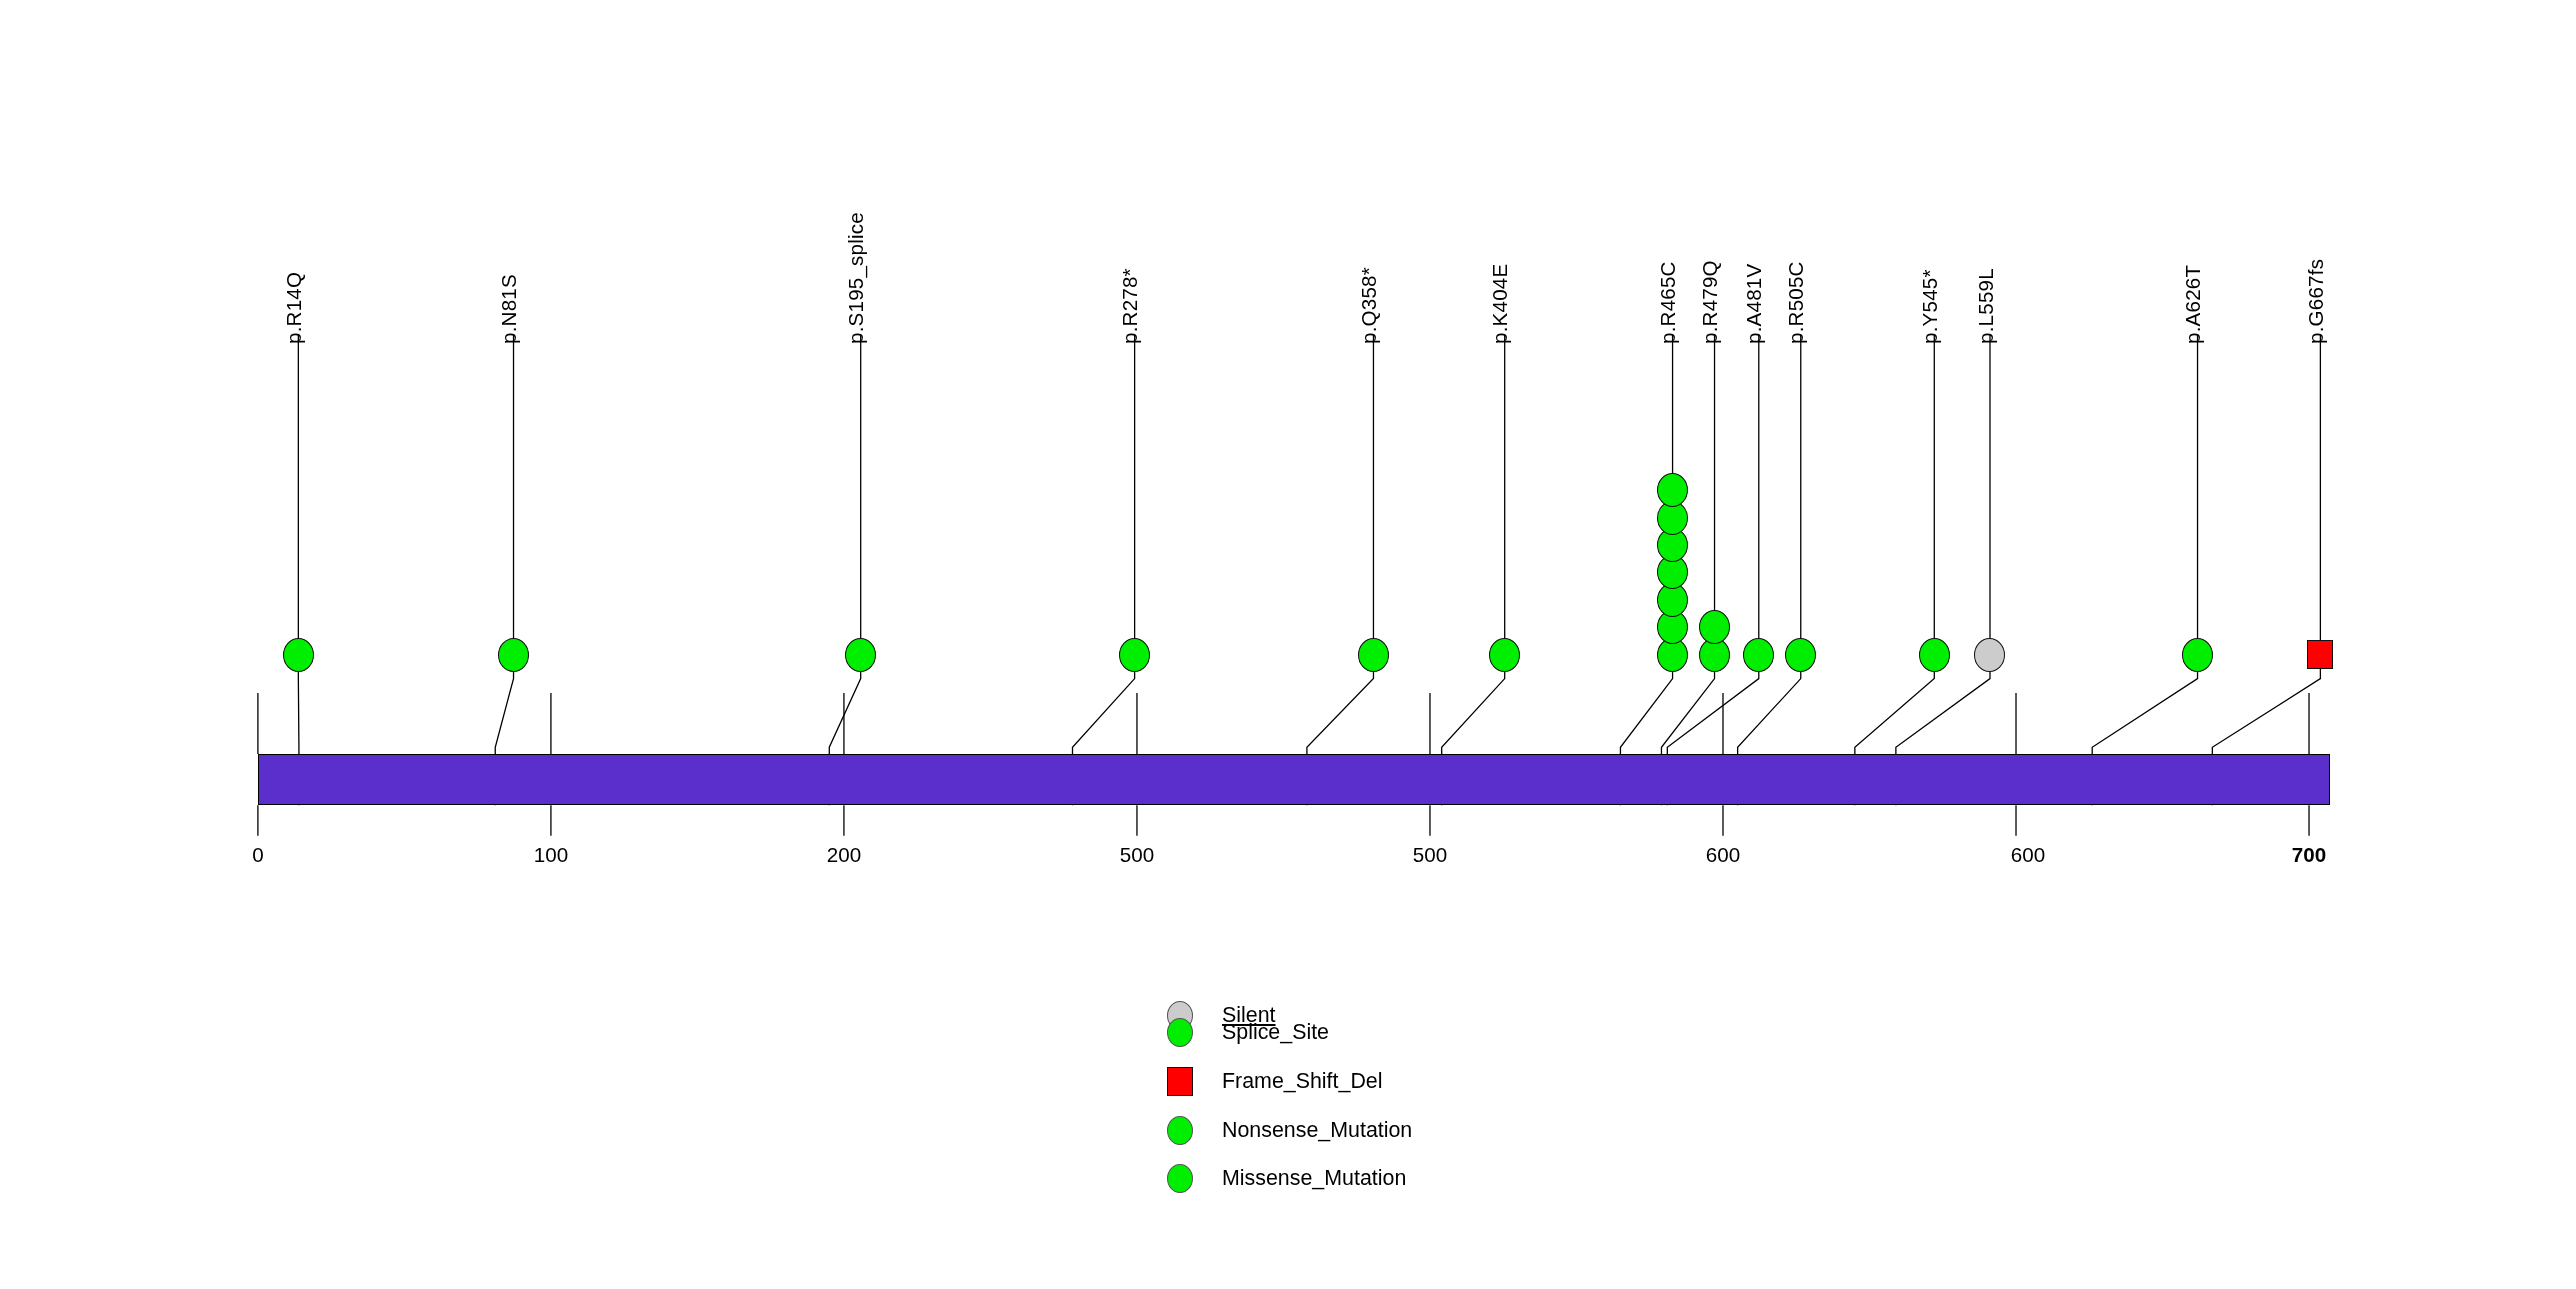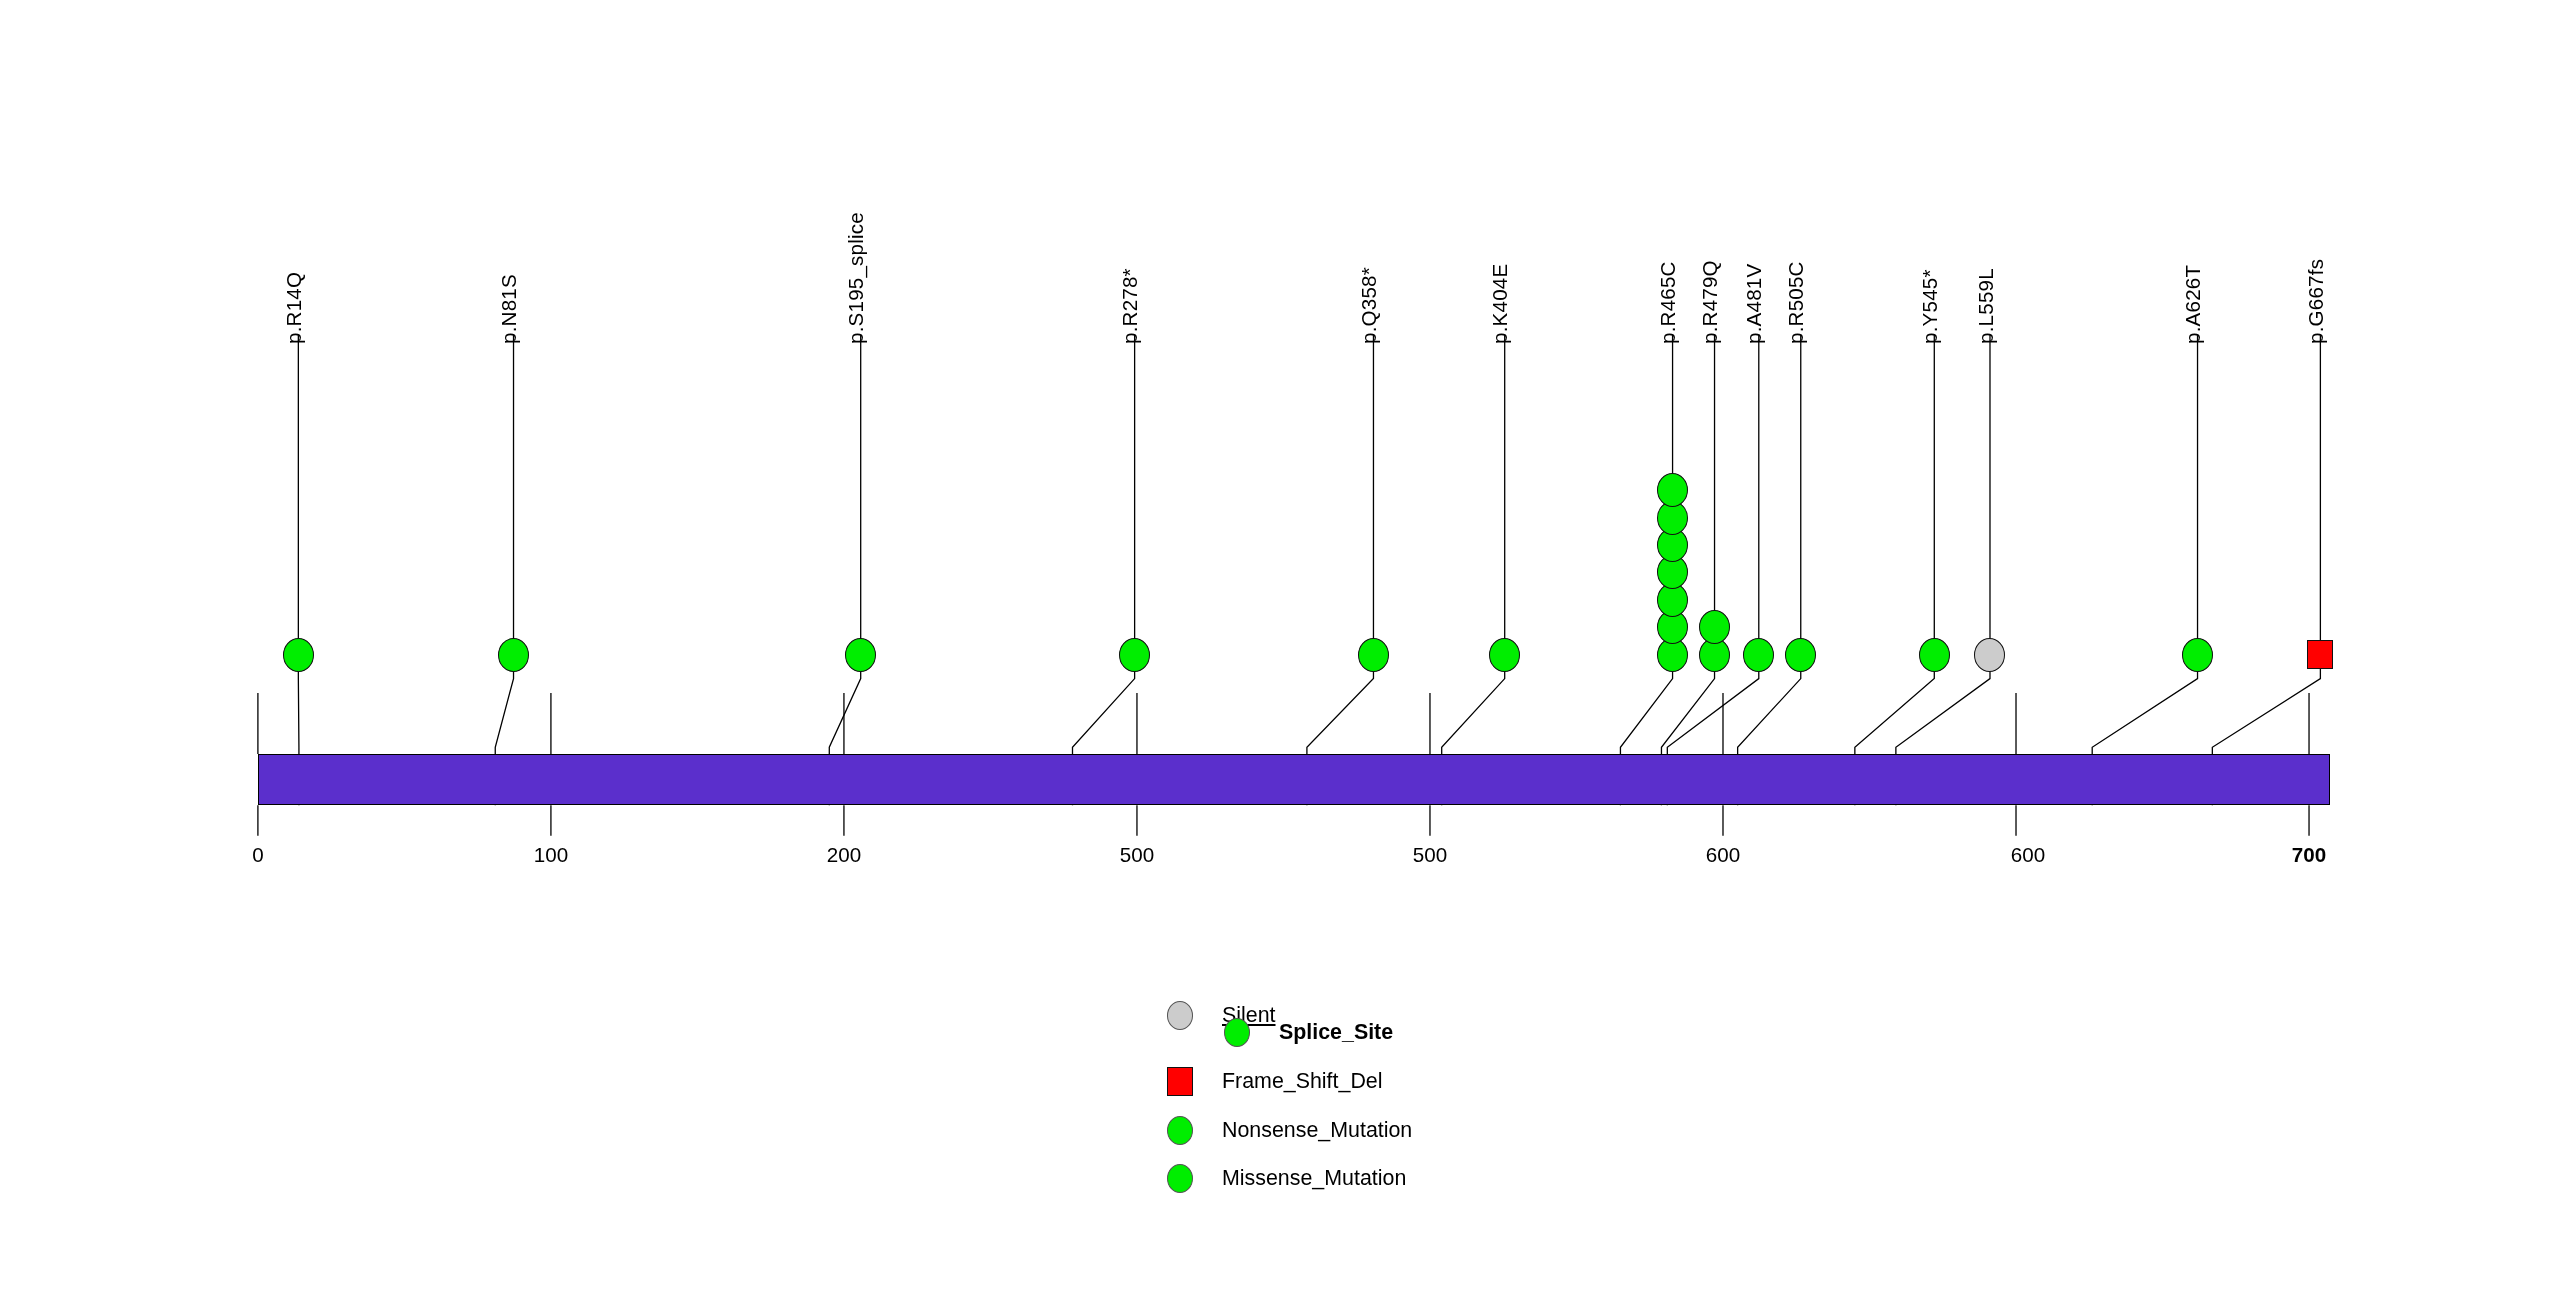--- a/index.html
+++ b/index.html
@@ -140,21 +140,21 @@
       <div class="tick-lbl" style="left: 1723px; top: 843px;">600</div>
       <div class="tick-lbl" style="left: 2016px; top: 843px; margin-left: 12px;">600</div>
       <div class="tick-lbl" style="left: 2309px; top: 843px; font-weight: bold;">700</div>
     </div>
 
   <div id="legend-layer">
       <div class="legend-row" style="left: 1167px; top: 1001px; text-decoration: underline;">
         <span class="legend-swatch" style="background: rgb(204, 204, 204);"></span>
         <span class="legend-text">Silent</span>
       </div>
-      <div class="legend-row" style="left: 1224px; top: 1018px; font-weight: bold;">
+      <div class="legend-row" style="left: 1167px; top: 1018px;">
         <span class="legend-swatch" style="background: rgb(0, 238, 0);"></span>
         <span class="legend-text">Splice_Site</span>
       </div>
       <div class="legend-row" style="left: 1167px; top: 1067px;">
         <span class="legend-swatch sq" style="background: rgb(255, 0, 0);"></span>
         <span class="legend-text">Frame_Shift_Del</span>
       </div>
       <div class="legend-row" style="left: 1167px; top: 1116px;">
         <span class="legend-swatch" style="background: rgb(0, 238, 0);"></span>
         <span class="legend-text">Nonsense_Mutation</span>

